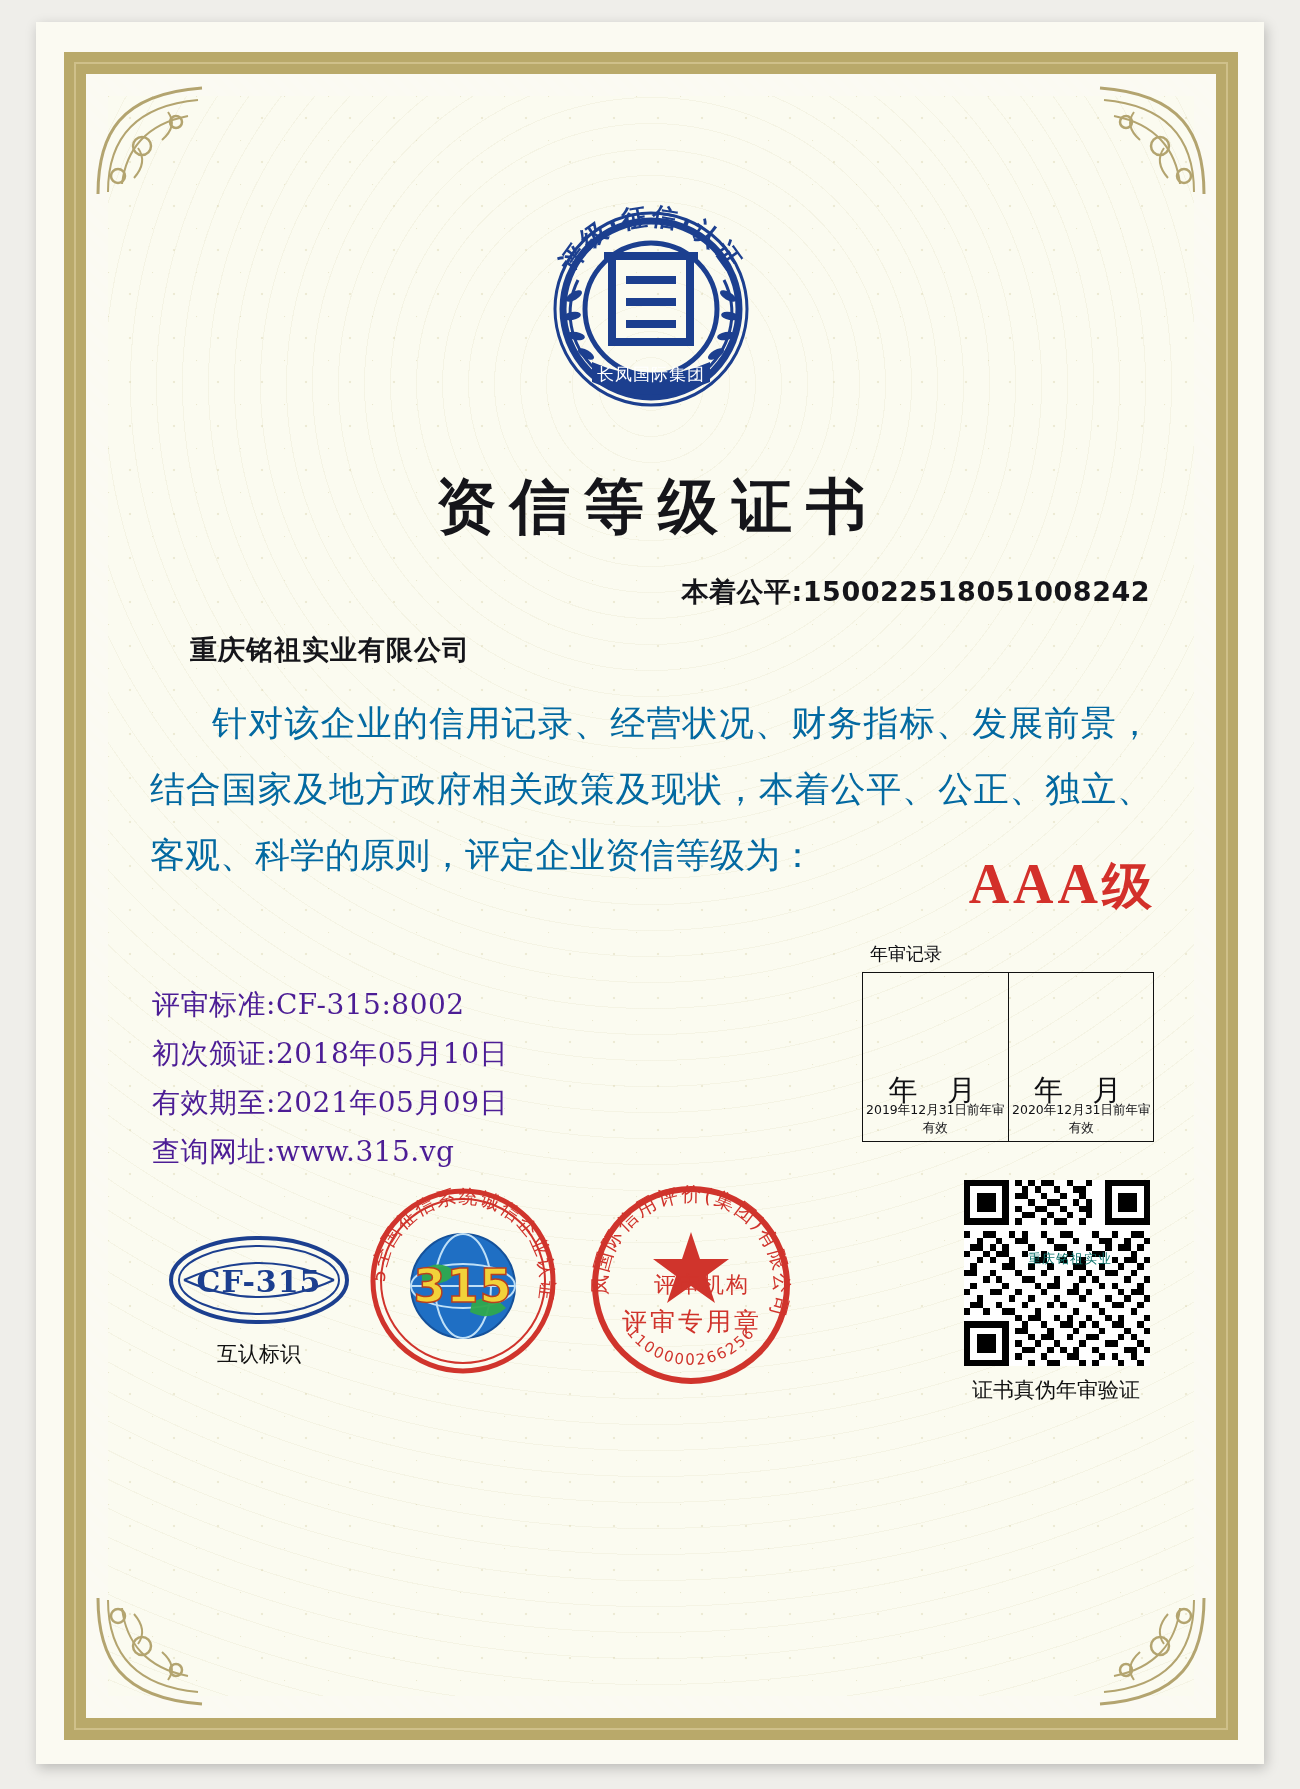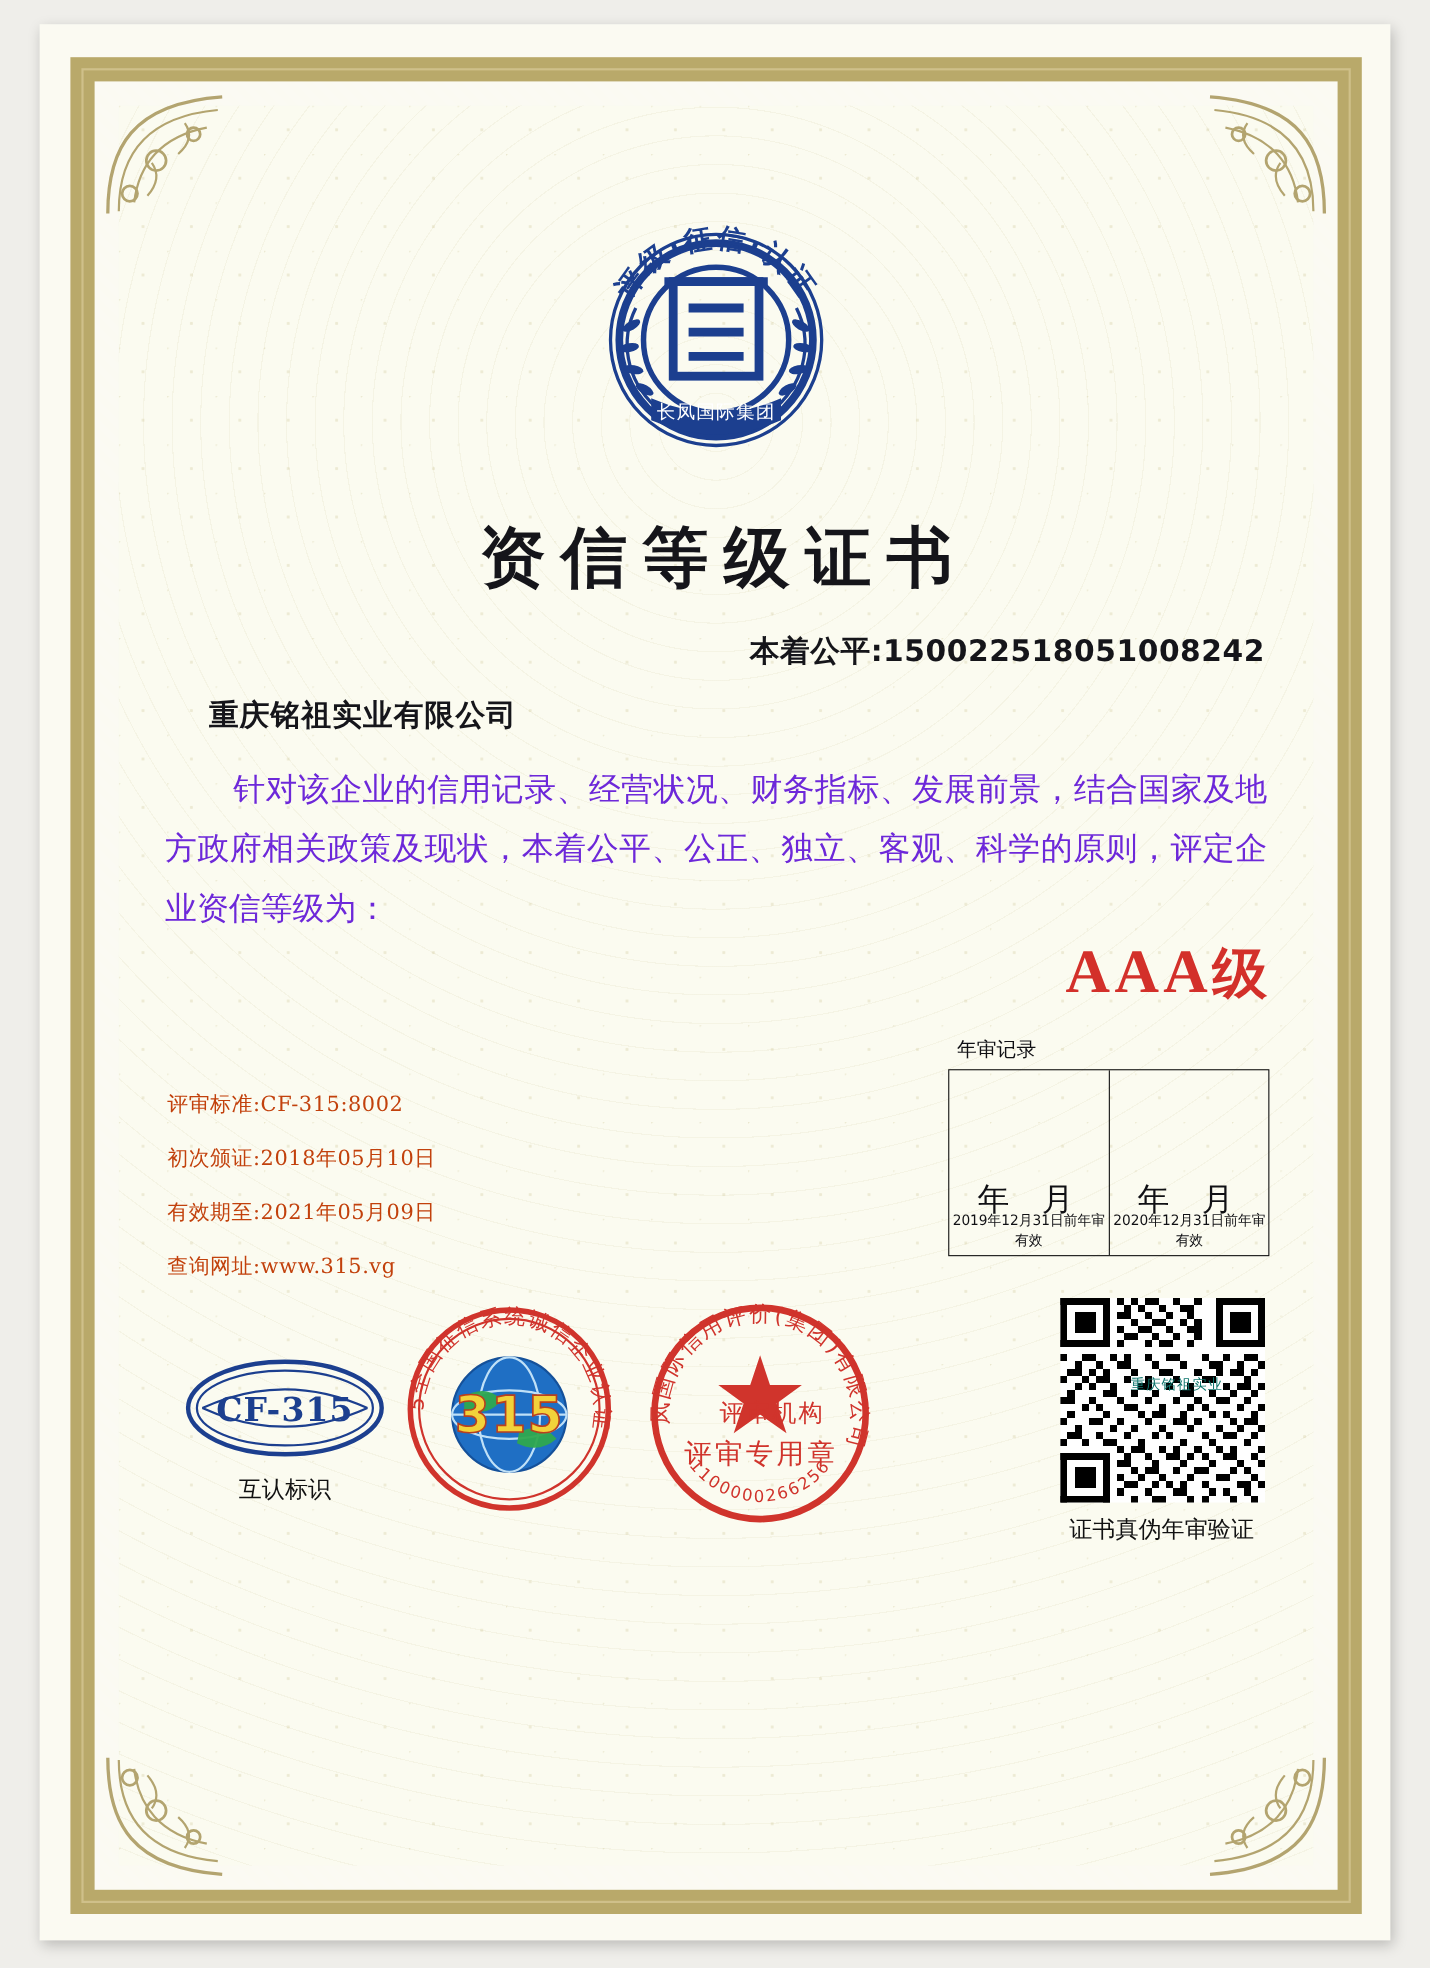--- a/index.html
+++ b/index.html
@@ -139,23 +139,23 @@
     letter-spacing: 1px;
     margin-left: 38px;
   }
 
   .body-text {
     position: absolute;
     top: 548px;
     left: 4px;
     right: 4px;
     font-family: "DejaVu Serif", serif;
-    font-size: 29px;
-    line-height: 54px;
-    color: #6d28d9;
+    font-size: 35px;
+    line-height: 66px;
+    color: #0369a1;
     text-align: justify;
   }
   .body-text p { margin: 0; text-indent: 62px; }
 
   .grade {
     position: absolute;
     top: 710px;
     left: 0;
     right: 0;
     text-align: right;
@@ -166,23 +166,23 @@
     letter-spacing: 4px;
   }
   .grade .cn { font-family: "DejaVu Sans", sans-serif; font-size: 50px; }
 
   
   .details {
     position: absolute;
     top: 838px;
     left: 6px;
     font-family: "DejaVu Serif", serif;
-    font-size: 19px;
+    font-size: 28px;
     line-height: 49px;
-    color: #c2410c;
+    color: #4c1d95;
     letter-spacing: 0.5px;
   }
   .details div { white-space: nowrap; }
 
   
   .review {
     position: absolute;
     top: 800px;
     right: 2px;
     width: 292px;

